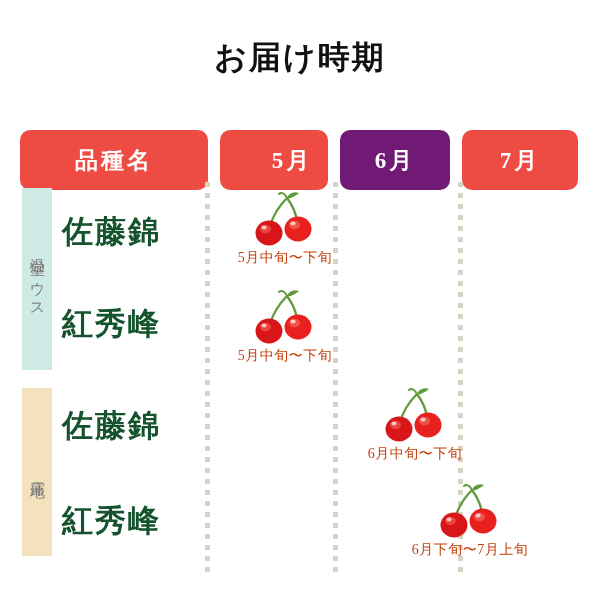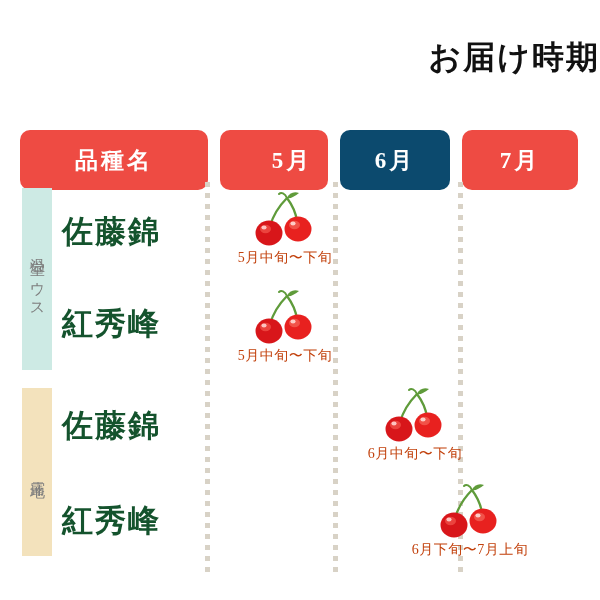--- a/index.html
+++ b/index.html
@@ -20,21 +20,21 @@
     height: 600px;
     background: #ffffff;
   }
 
   
   .title {
     position: absolute;
     top: 36px;
     left: 0;
     width: 600px;
-    text-align: right;
+    text-align: center;
     font-size: 32px;
     font-weight: bold;
     letter-spacing: 2px;
     color: #111111;
     font-family: Liberation Mono, monospace;
   }
 
   
   .header-row {
     position: absolute;
@@ -152,21 +152,21 @@
 </head>
 <body>
 
 <div id="chart">
 
   <div class="title">お届け時期</div>
 
   <div class="header-row">
     <div class="pill pill-variety" style="background: rgb(238, 75, 67); color: rgb(255, 255, 255);">品種名</div>
     <div class="pill pill-m5" style="background: rgb(238, 75, 67); color: rgb(255, 255, 255); padding-left: 36px;">5月</div>
-    <div class="pill pill-m6" style="background: #0c4a6e; color: rgb(255, 255, 255);">6月</div>
+    <div class="pill pill-m6" style="background: #701a75; color: rgb(255, 255, 255);">6月</div>
     <div class="pill pill-m7" style="background: rgb(238, 75, 67); color: #ffffff;">7月</div>
   </div>
 
   <div class="divider divider-1"></div>
   <div class="divider divider-2"></div>
   <div class="divider divider-3"></div>
 
   <div class="group-band band-greenhouse" style="background: rgb(205, 234, 228); color: rgb(126, 126, 126);">温室ハウス</div>
   <div class="group-band band-openfield" style="background: rgb(243, 226, 188); color: rgb(126, 126, 126);">露地</div>
 

